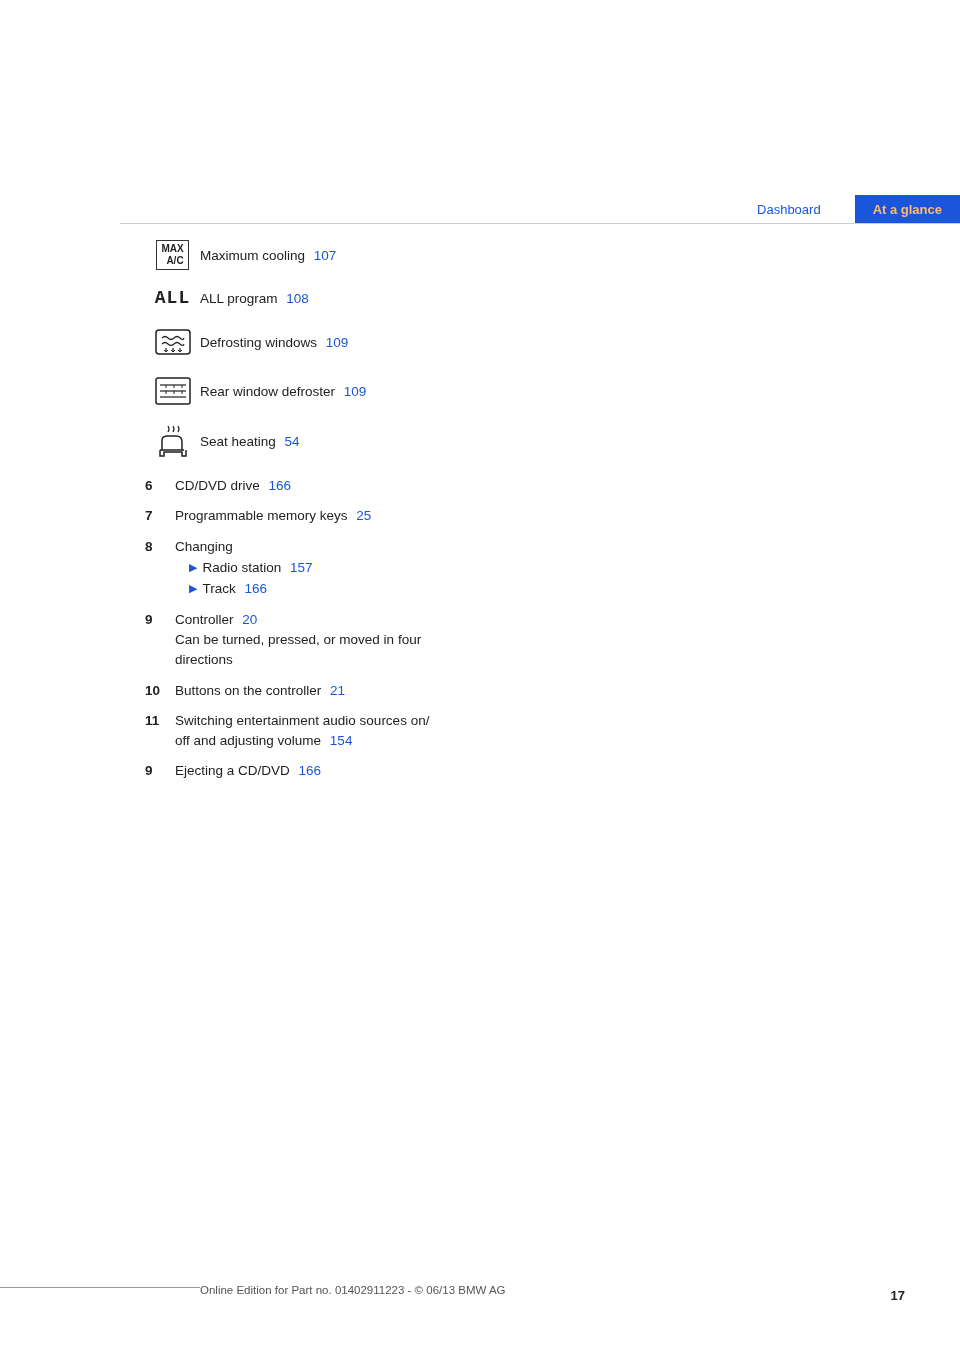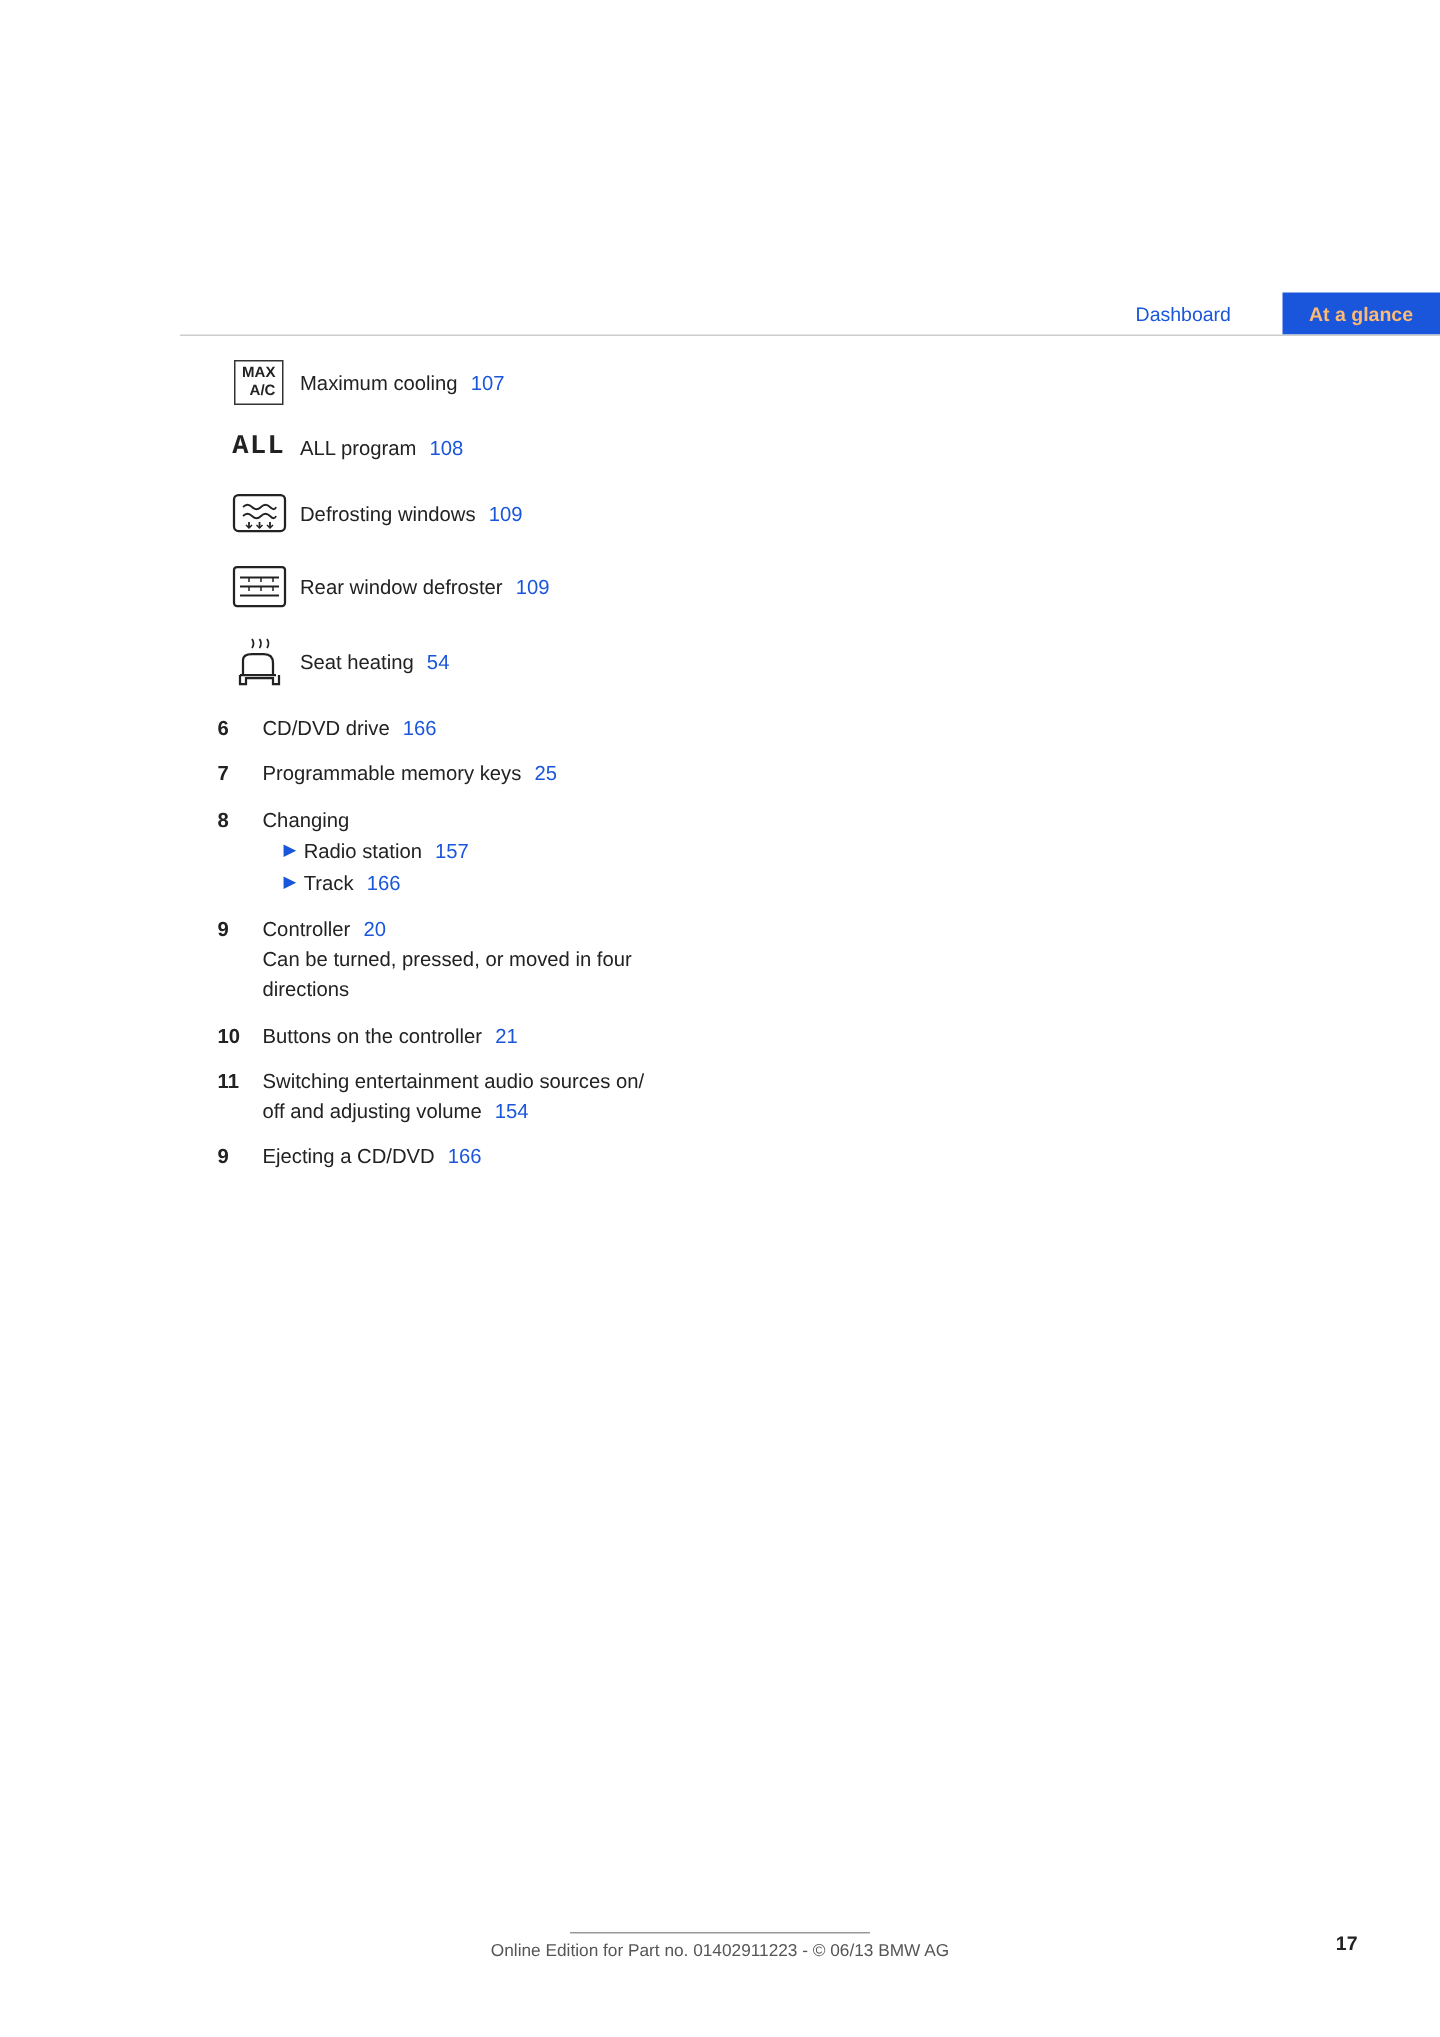--- a/index.html
+++ b/index.html
@@ -123,25 +123,25 @@
     }
     .all-icon {
       font-size: 13px;
       font-weight: bold;
       letter-spacing: 1px;
     }
 
     
     .footer {
       position: absolute;
-      bottom: 51px;
+      bottom: 62px;
       left: 0;
       right: 0;
       display: flex;
-      flex-direction: column;
+      flex-direction: row;
       align-items: center;
     }
     .footer-line {
       width: 200px;
       height: 1px;
       background: #999;
       margin-bottom: 6px;
     }
     .footer-text {
       font-size: 11.5px;

